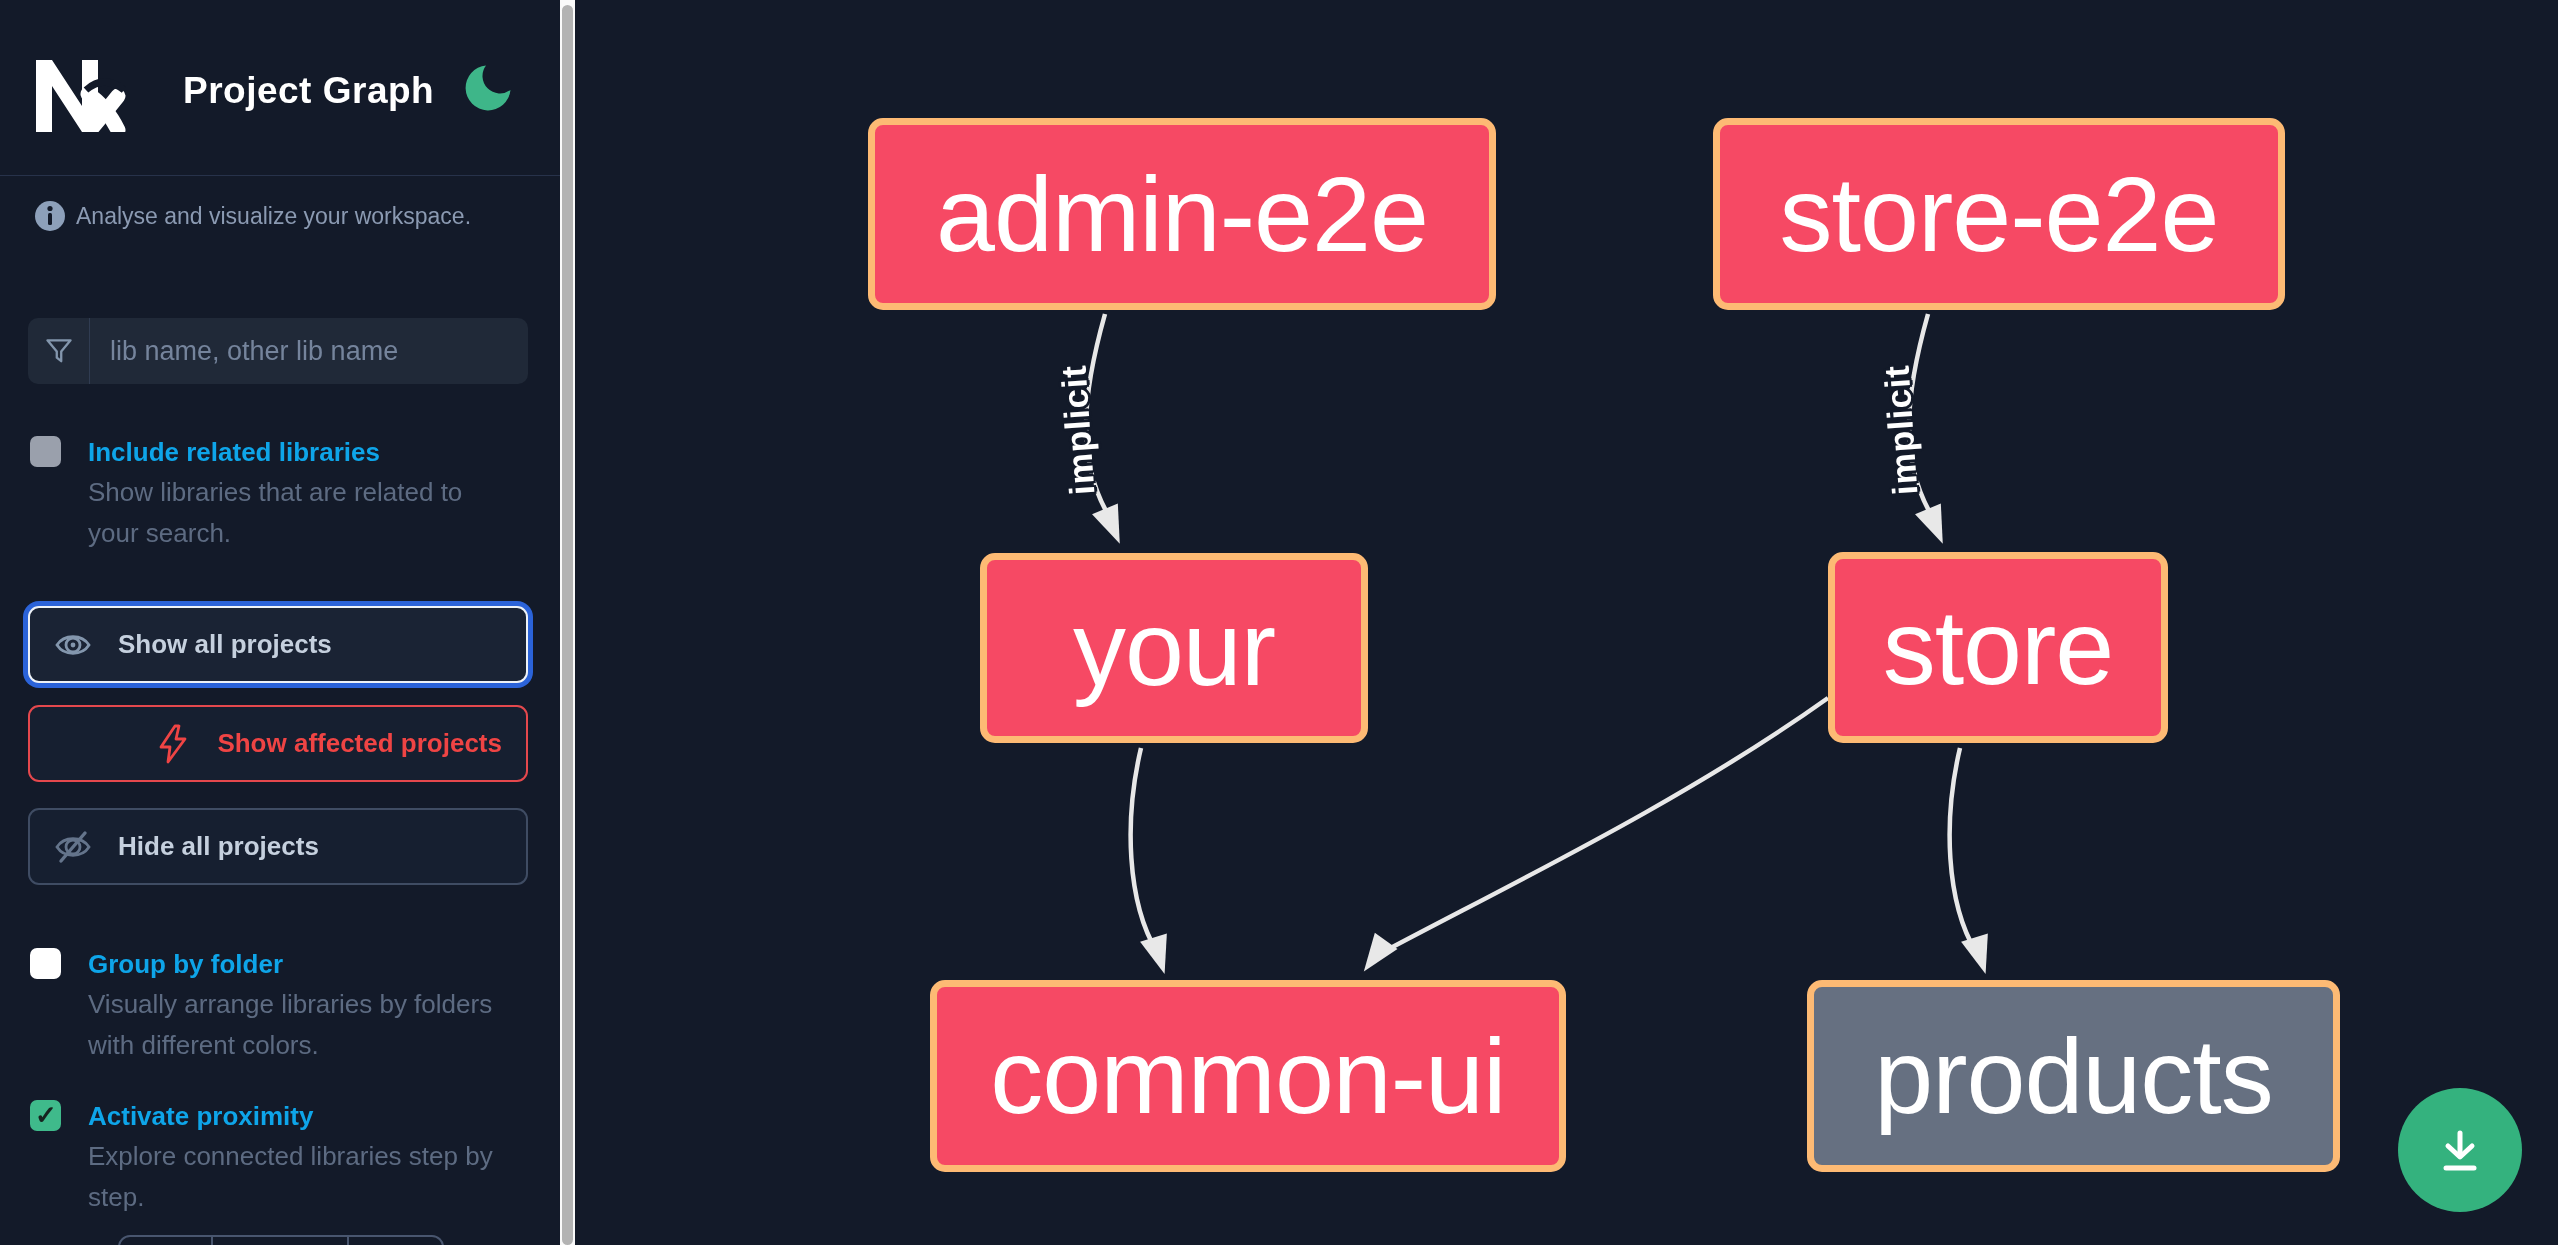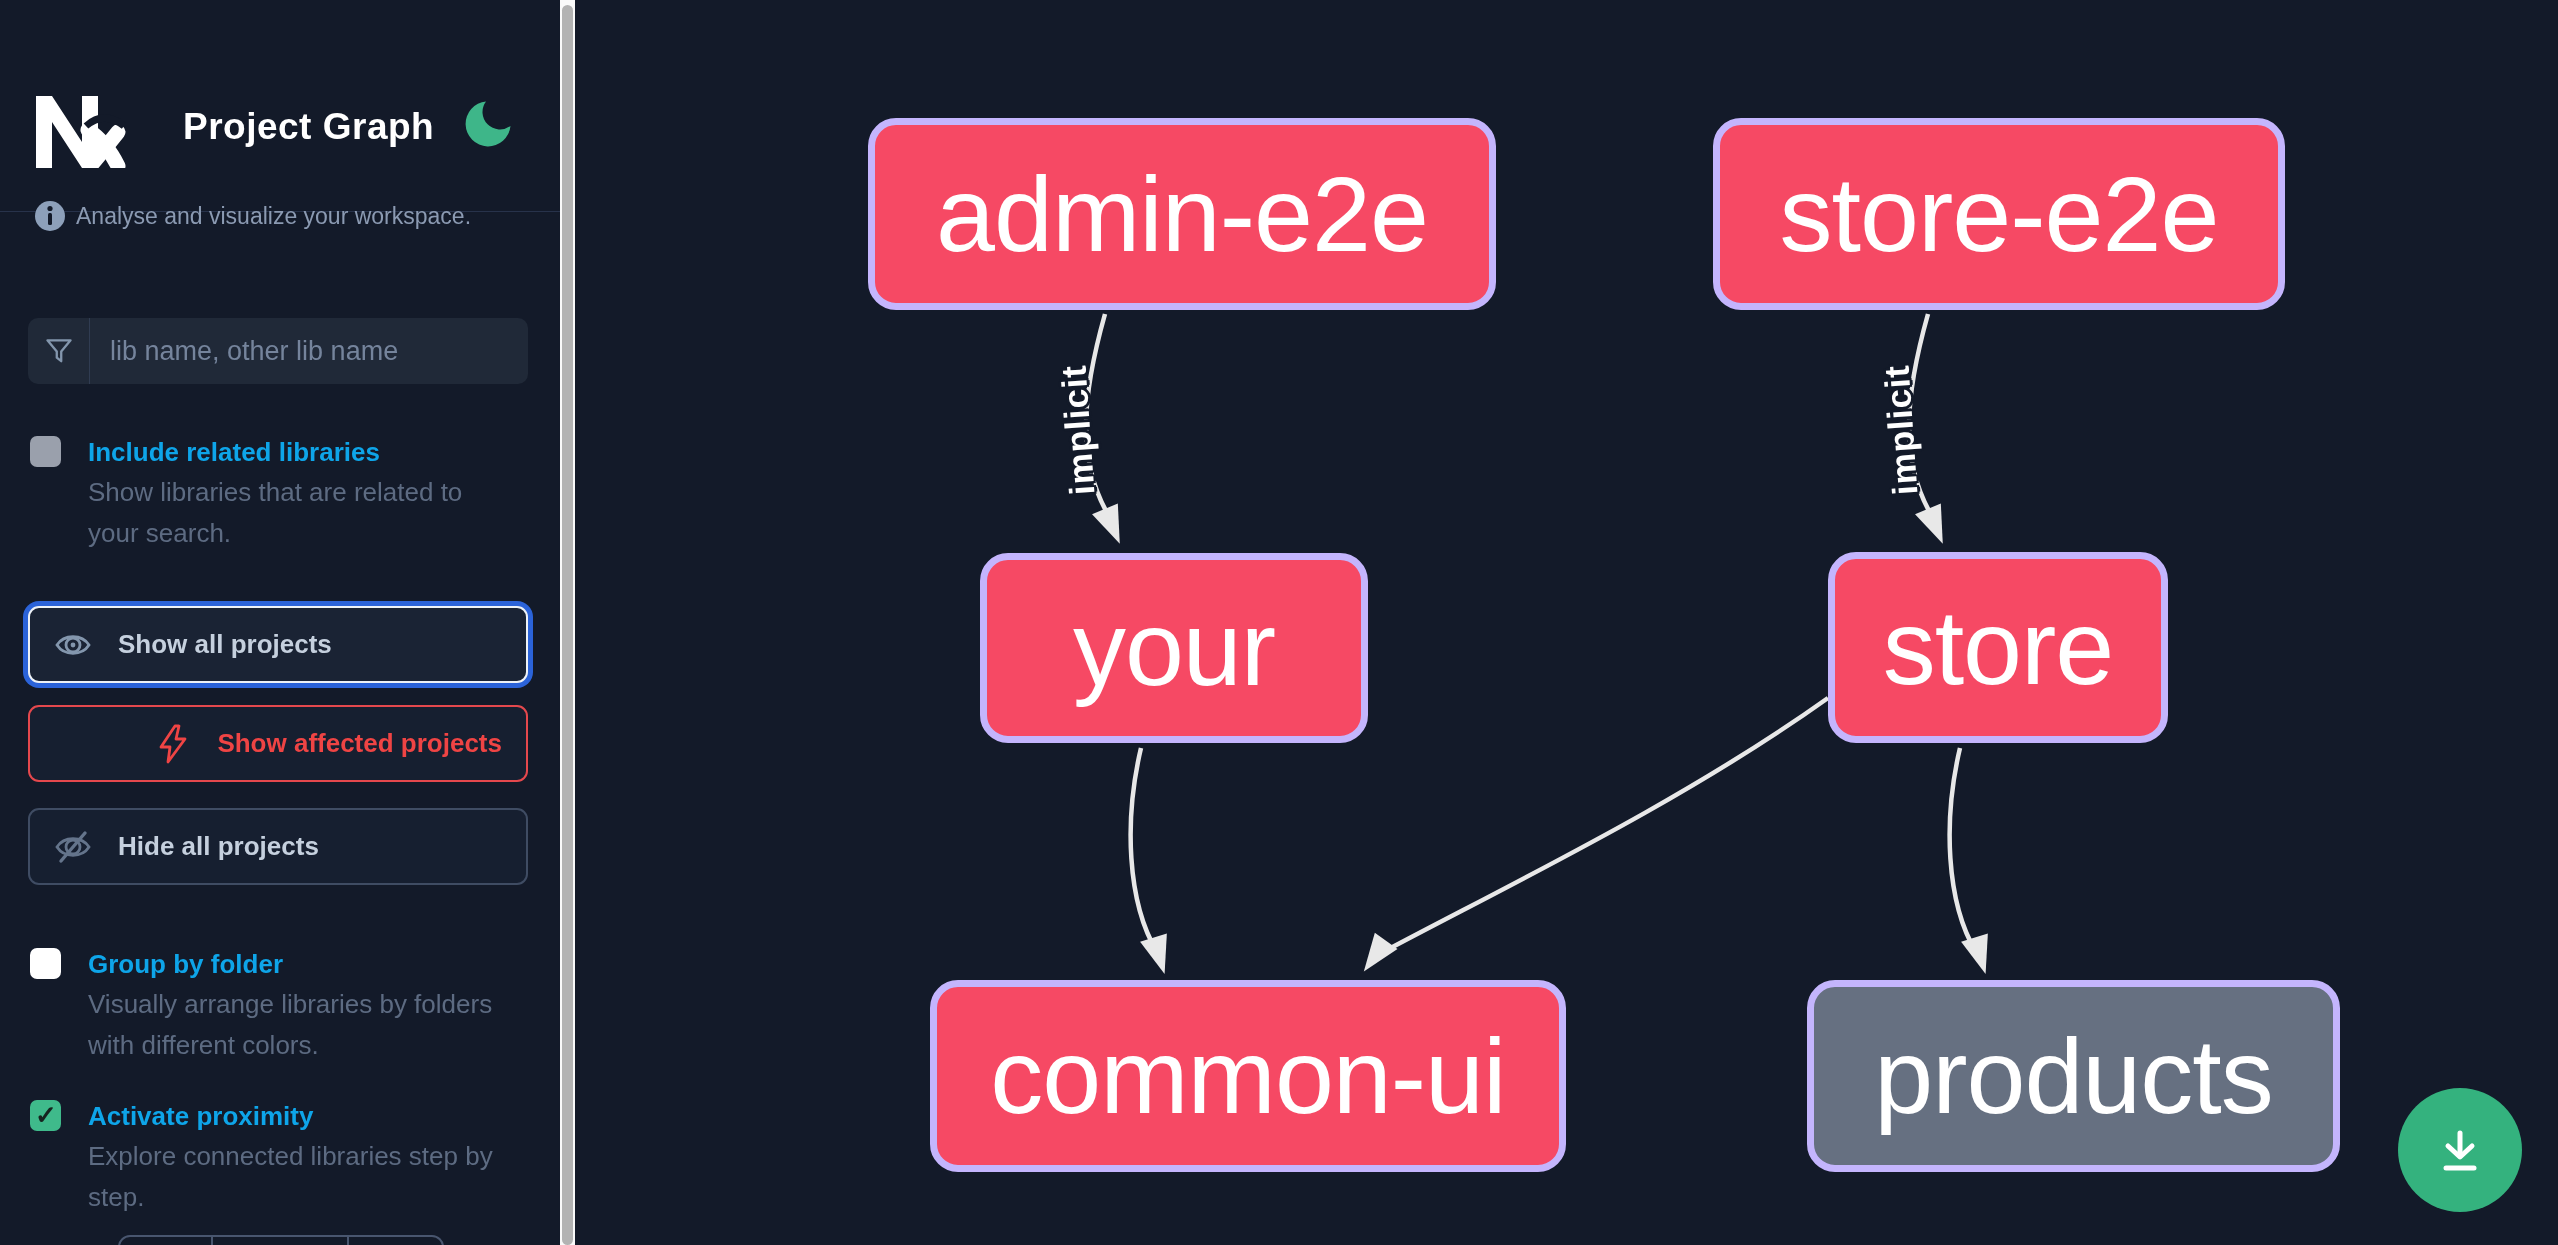--- a/index.html
+++ b/index.html
@@ -3,21 +3,21 @@
 <meta charset="utf-8">
 <style>
   * { margin:0; padding:0; box-sizing:border-box; }
   html,body { background:#0b1120; }
   .root {
     position:relative; width:2558px; height:1245px; overflow:hidden;
     background:#131a29; font-family:"Liberation Sans", sans-serif;
   }
   
   .sidebar { position:absolute; left:0; top:0; width:560px; height:1245px; background:#131a29; }
-  .sb-header { position:absolute; left:0; top:0; width:560px; height:176px; border-bottom:1px solid #27324a;margin-top:36px; }
+  .sb-header { position:absolute; left:0; top:0; width:560px; height:176px; border-bottom:1px solid #27324a; }
   .nx-logo { position:absolute; left:30px; top:46px; width:100px; height:86px; }
   .app-title { position:absolute; left:183px; top:70px; font-size:37px; font-weight:700; color:#ffffff; letter-spacing:.5px; }
   .theme-btn { position:absolute; left:452px; top:56px; width:72px; height:66px; background:none; border:none; cursor:pointer; }
   .tagline { position:absolute; left:34px; top:200px; width:500px; display:flex; align-items:center; gap:10px; }
   .tagline-text { color:#8b9ab2; font-size:23px; }
   .search { position:absolute; left:28px; top:318px; width:500px; height:66px; background:#202938; border-radius:10px; display:flex; align-items:center; }
   .search-iconcell { width:62px; height:66px; display:flex; align-items:center; justify-content:center; border-right:1px solid #303c52; }
   .search input { flex:1; height:100%; background:transparent; border:none; outline:none; color:#e2e8f0; font-size:27px; padding:0 20px; font-family:"Liberation Sans", sans-serif; }
   .search input::placeholder { color:#75849c; }
   .toggle { position:absolute; left:30px; width:504px; }
@@ -34,21 +34,21 @@
   .sb-btn.affected { border:2px solid #e5484d; color:#ef4444;justify-content:flex-end; }
   .stepper { position:absolute; left:118px; bottom:-6px; width:326px; height:16px; border:2px solid #49566f; border-radius:12px 12px 0 0; display:flex; }
   .stepper .seg { height:100%; border-right:2px solid #49566f; }
   .stepper .seg:last-child { border-right:none; }
   
   .vscroll { position:absolute; left:560px; top:0; width:15px; height:1245px; background:#fafafa; }
   .vscroll .thumb { position:absolute; left:2px; top:5px; bottom:0; width:11px; background:#b3b3b3; border-radius:6px; }
   
   .canvas { position:absolute; left:575px; top:0; width:1983px; height:1245px; background:#131a29; }
   .edges { position:absolute; left:0; top:0; width:1983px; height:1245px; }
-  .node { position:absolute; border:7px solid #c4b5fd; border-radius:28px; background:#f64964;
+  .node { position:absolute; border:7px solid #fdba74; border-radius:15px; background:#f64964;
           color:#ffffff; font-size:106px; font-weight:400; letter-spacing:-1px;
           display:flex; align-items:center; justify-content:center; cursor:pointer; }
   .node.gray { background:#667081; }
   .edge-label { position:absolute; transform:translate(-50%,-50%) rotate(-94deg); color:#ffffff;
           font-size:35px; font-weight:700; letter-spacing:1px; white-space:nowrap;
           text-shadow:-3px 0 #131a29, 3px 0 #131a29, 0 -3px #131a29, 0 3px #131a29,
                       -2px -2px #131a29, 2px -2px #131a29, -2px 2px #131a29, 2px 2px #131a29; }
   .download { position:absolute; left:1823px; top:1088px; width:124px; height:124px; border-radius:50%;
           background:#34b27e; border:none; cursor:pointer; display:flex; align-items:center; justify-content:center; }
 </style>

